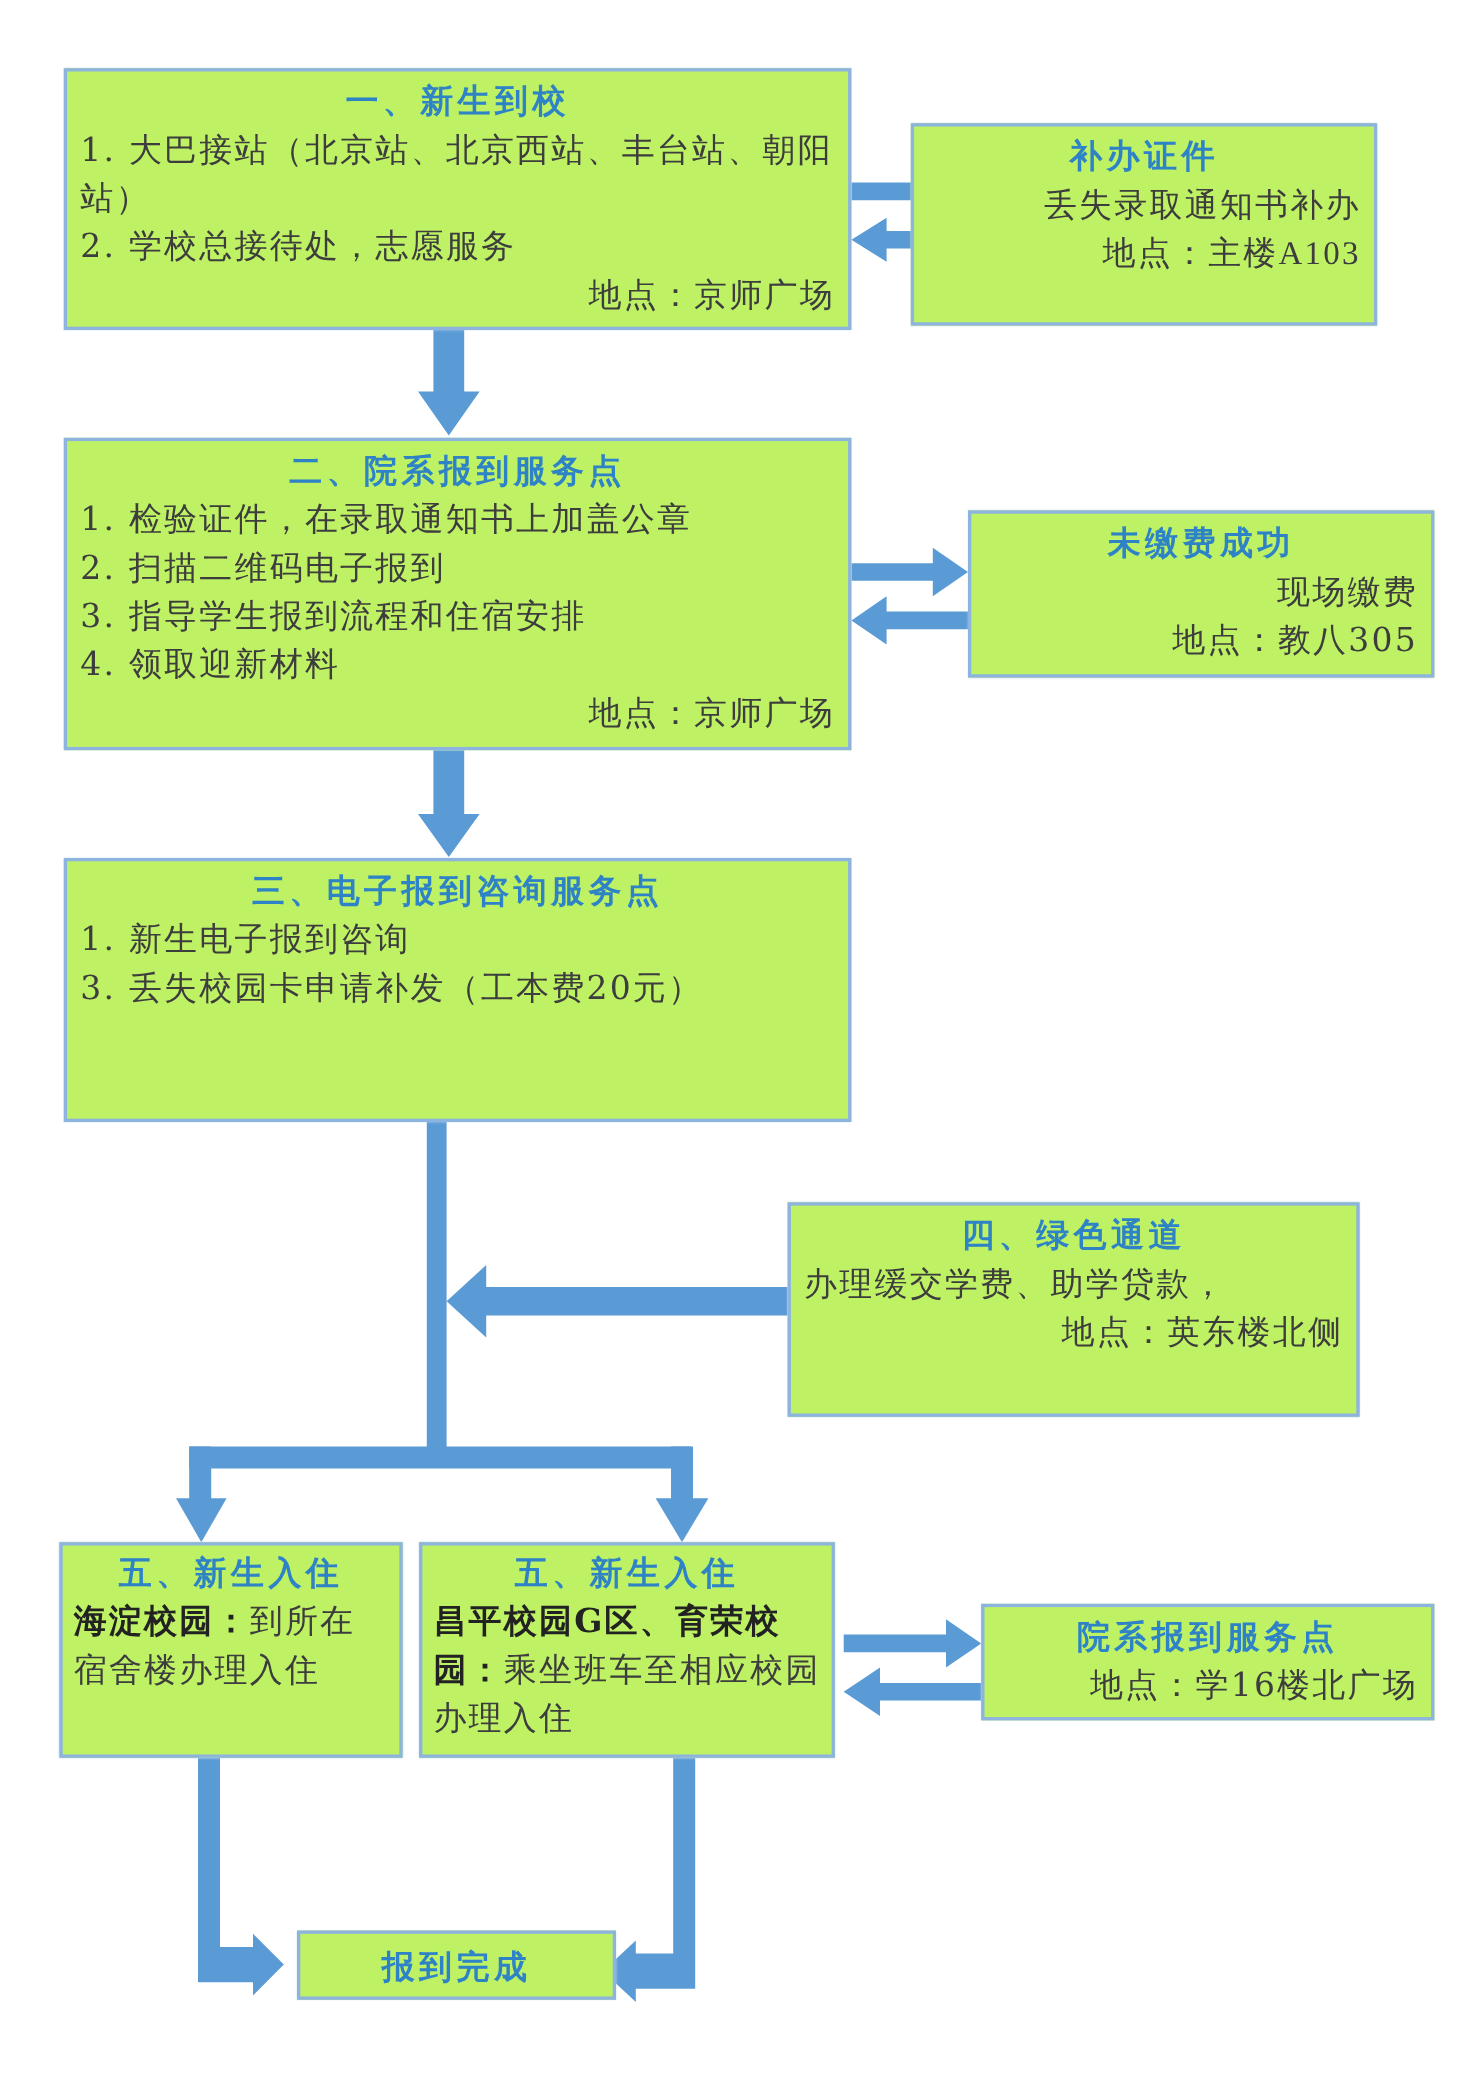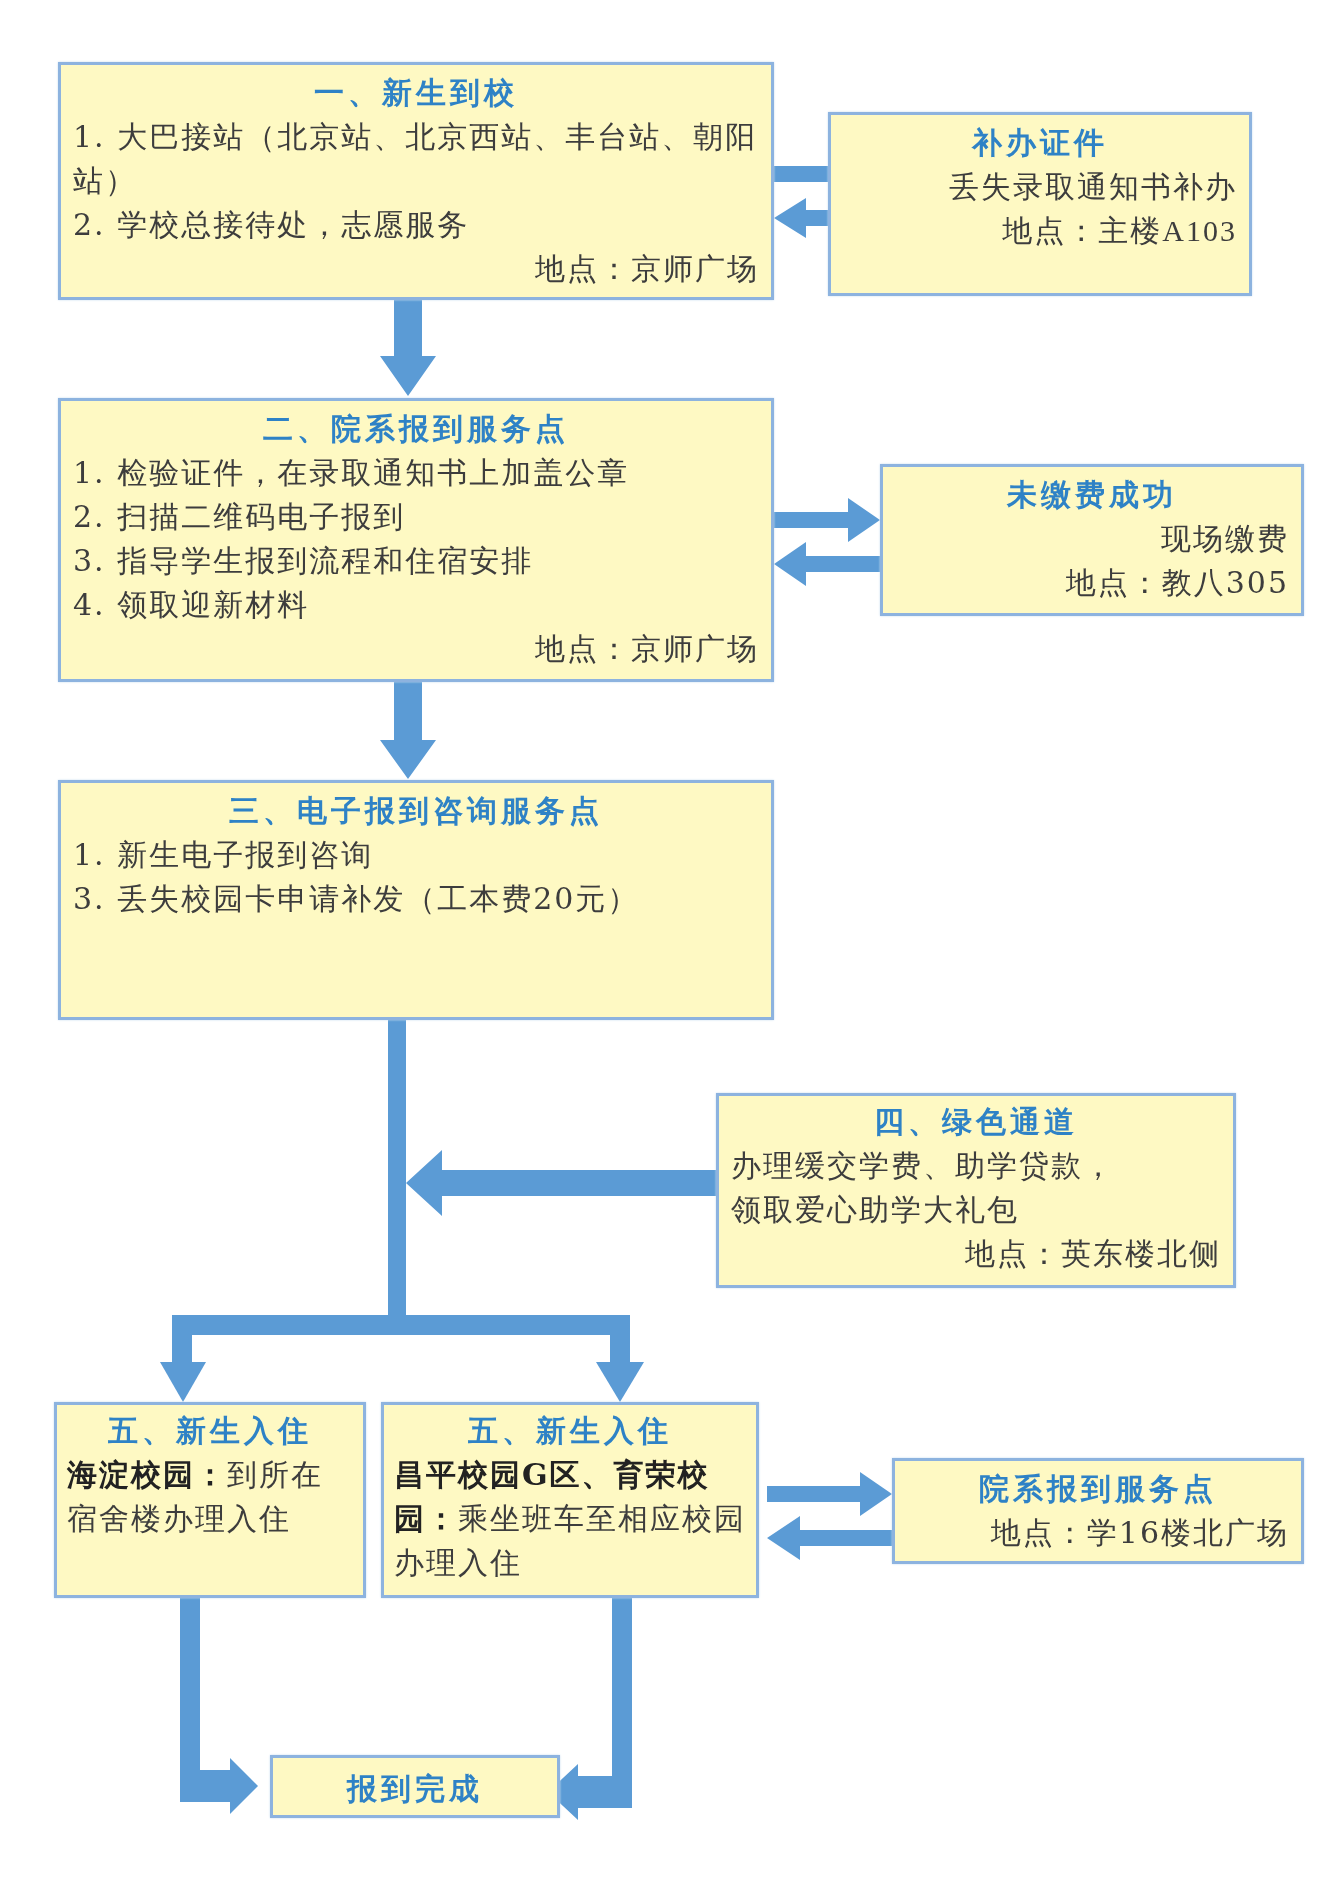--- a/index.html
+++ b/index.html
@@ -1,32 +1,32 @@
 <!DOCTYPE html>
 <html><head>
 <meta charset="utf-8">
 <style>
   html, body { margin:0; padding:0; background:#ffffff; }
   body { width:1325px; height:1885px; position:relative; overflow:hidden;
          font-family:"DejaVu Serif", "Liberation Serif", serif; color:#333; }
   #arrows { position:absolute; left:0; top:0; width:1325px; height:1885px; }
-  .box { position:absolute; box-sizing:border-box; background:#fef9c3;
+  .box { position:absolute; box-sizing:border-box; background:#bef264;
          border:3px solid #8db3df; box-shadow:0 0 2px #c8dcf0;
          padding:6px 12px; font-size:30px; line-height:44px; color:#3d3d3d; letter-spacing:2px; }
   .title { color:#2e82c6; font-weight:bold; text-align:center; letter-spacing:4px; }
   .center { text-align:right; }
   .line { white-space:nowrap; }
   .wrap { white-space:normal; }
   .bold { font-weight:bold; color:#222; }
   #box1 { left:58px; top:62px; width:716px; height:238px; }
   #box2 { left:58px; top:398px; width:716px; height:284px; }
   #box3 { left:58px; top:780px; width:716px; height:240px; }
   #side1 { left:828px; top:112px; width:424px; height:184px;font-family:Liberation Serif, serif; }
   #side2 { left:880px; top:464px; width:424px; height:152px; }
-  #box4 { left:716px; top:1093px; width:520px; height:195px;font-family:Liberation Mono, monospace; }
+  #box4 { left:716px; top:1093px; width:520px; height:195px; }
   #box5a { left:54px; top:1402px; width:312px; height:196px; padding:4px 10px; }
   #box5b { left:381px; top:1402px; width:378px; height:196px; padding:4px 10px; }
   #side3 { left:892px; top:1458px; width:412px; height:106px; }
   #final { left:258px; top:1755px; width:290px; height:63px; line-height:50px;margin-left:12px; }
 </style>
 </head>
 <body>
 
 <svg id="arrows" xmlns="http://www.w3.org/2000/svg">
   <g fill="#5b9bd5">
@@ -92,21 +92,20 @@
 
 <div class="box" id="box3">
   <div class="title">三、电子报到咨询服务点</div>
   <div class="line">1. 新生电子报到咨询</div>
   <div class="line">3. 丢失校园卡申请补发（工本费20元）</div>
 </div>
 
 <div class="box" id="box4">
   <div class="title">四、绿色通道</div>
   <div class="line">办理缓交学费、助学贷款，</div>
-  <div class="line">领取爱心助学大礼包</div>
   <div class="center">地点：英东楼北侧</div>
 </div>
 
 <div class="box" id="box5a">
   <div class="title">五、新生入住</div>
   <div class="wrap"><span class="bold">海淀校园：</span><span>到所在宿舍楼办理入住</span></div>
 </div>
 
 <div class="box" id="box5b">
   <div class="title">五、新生入住</div>

